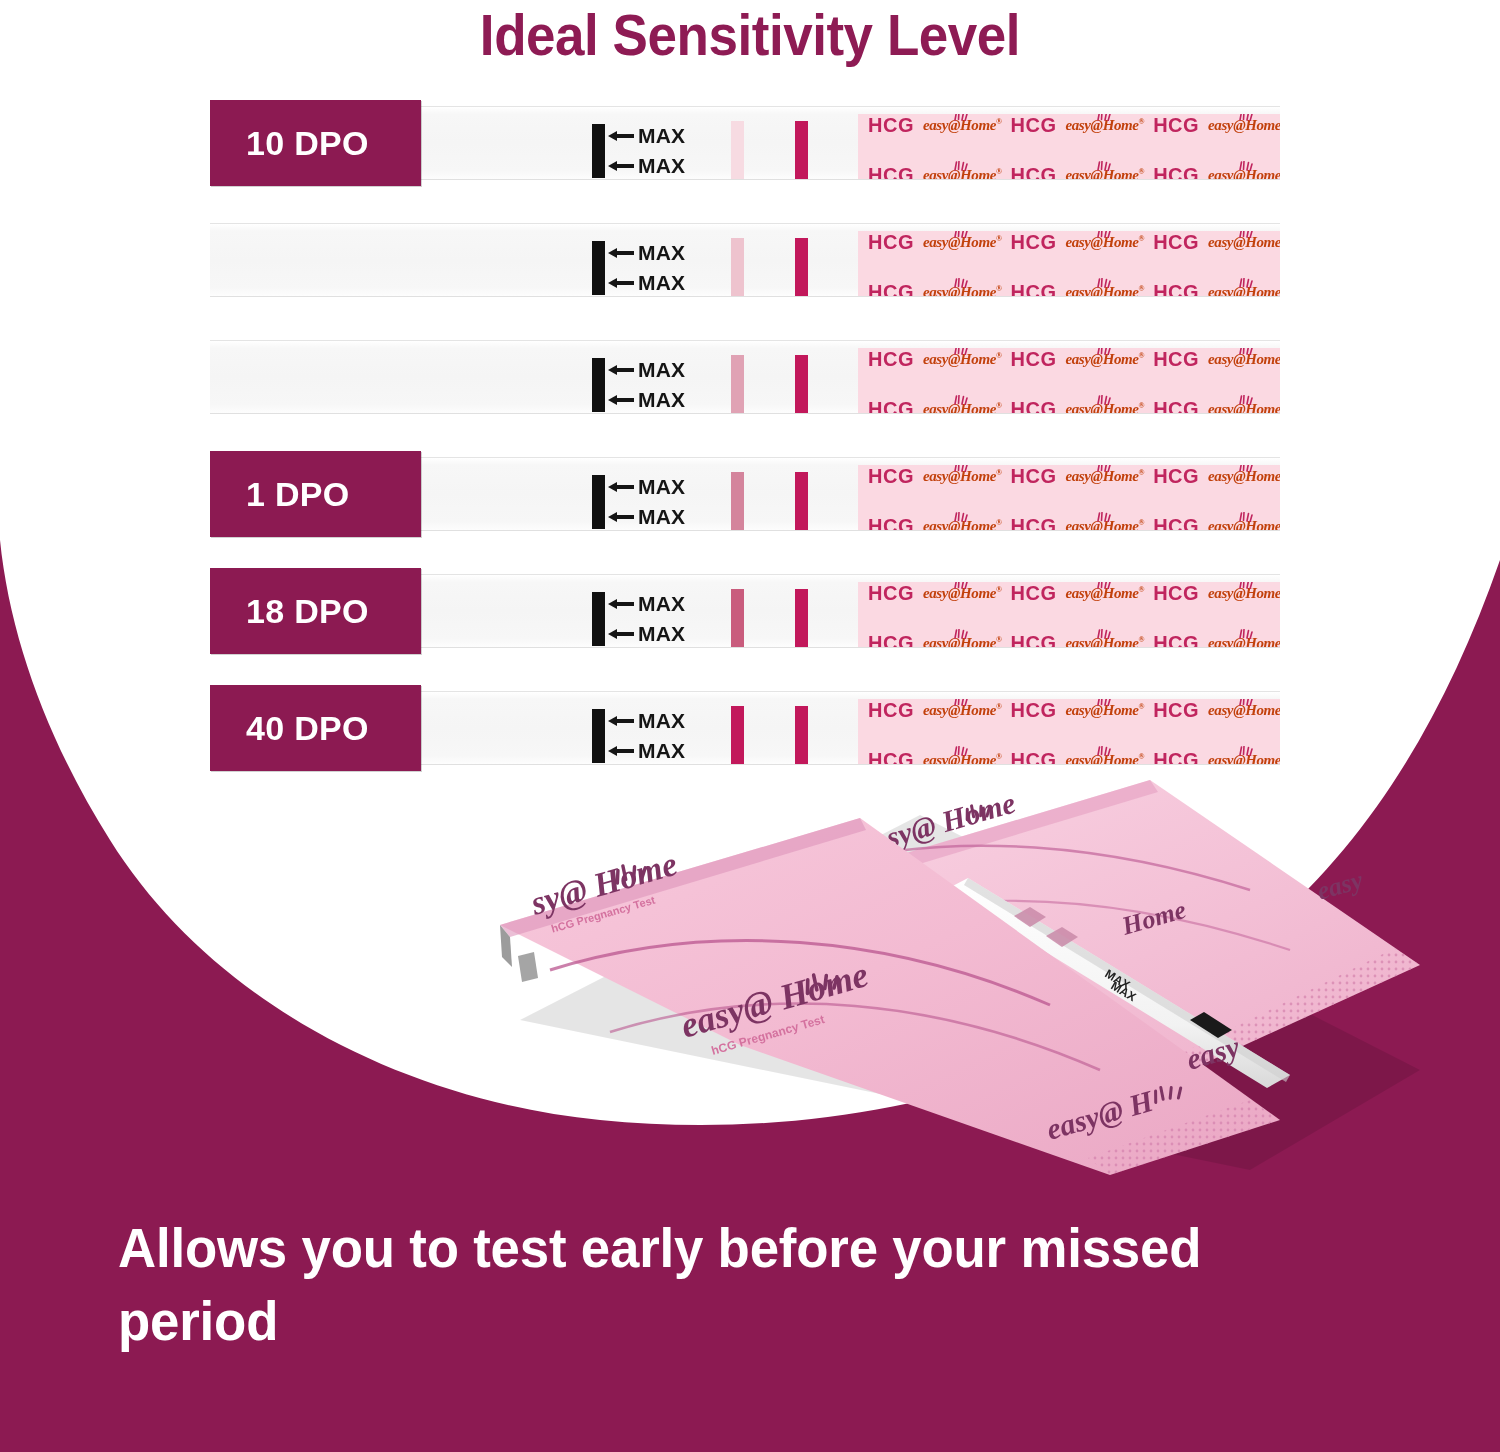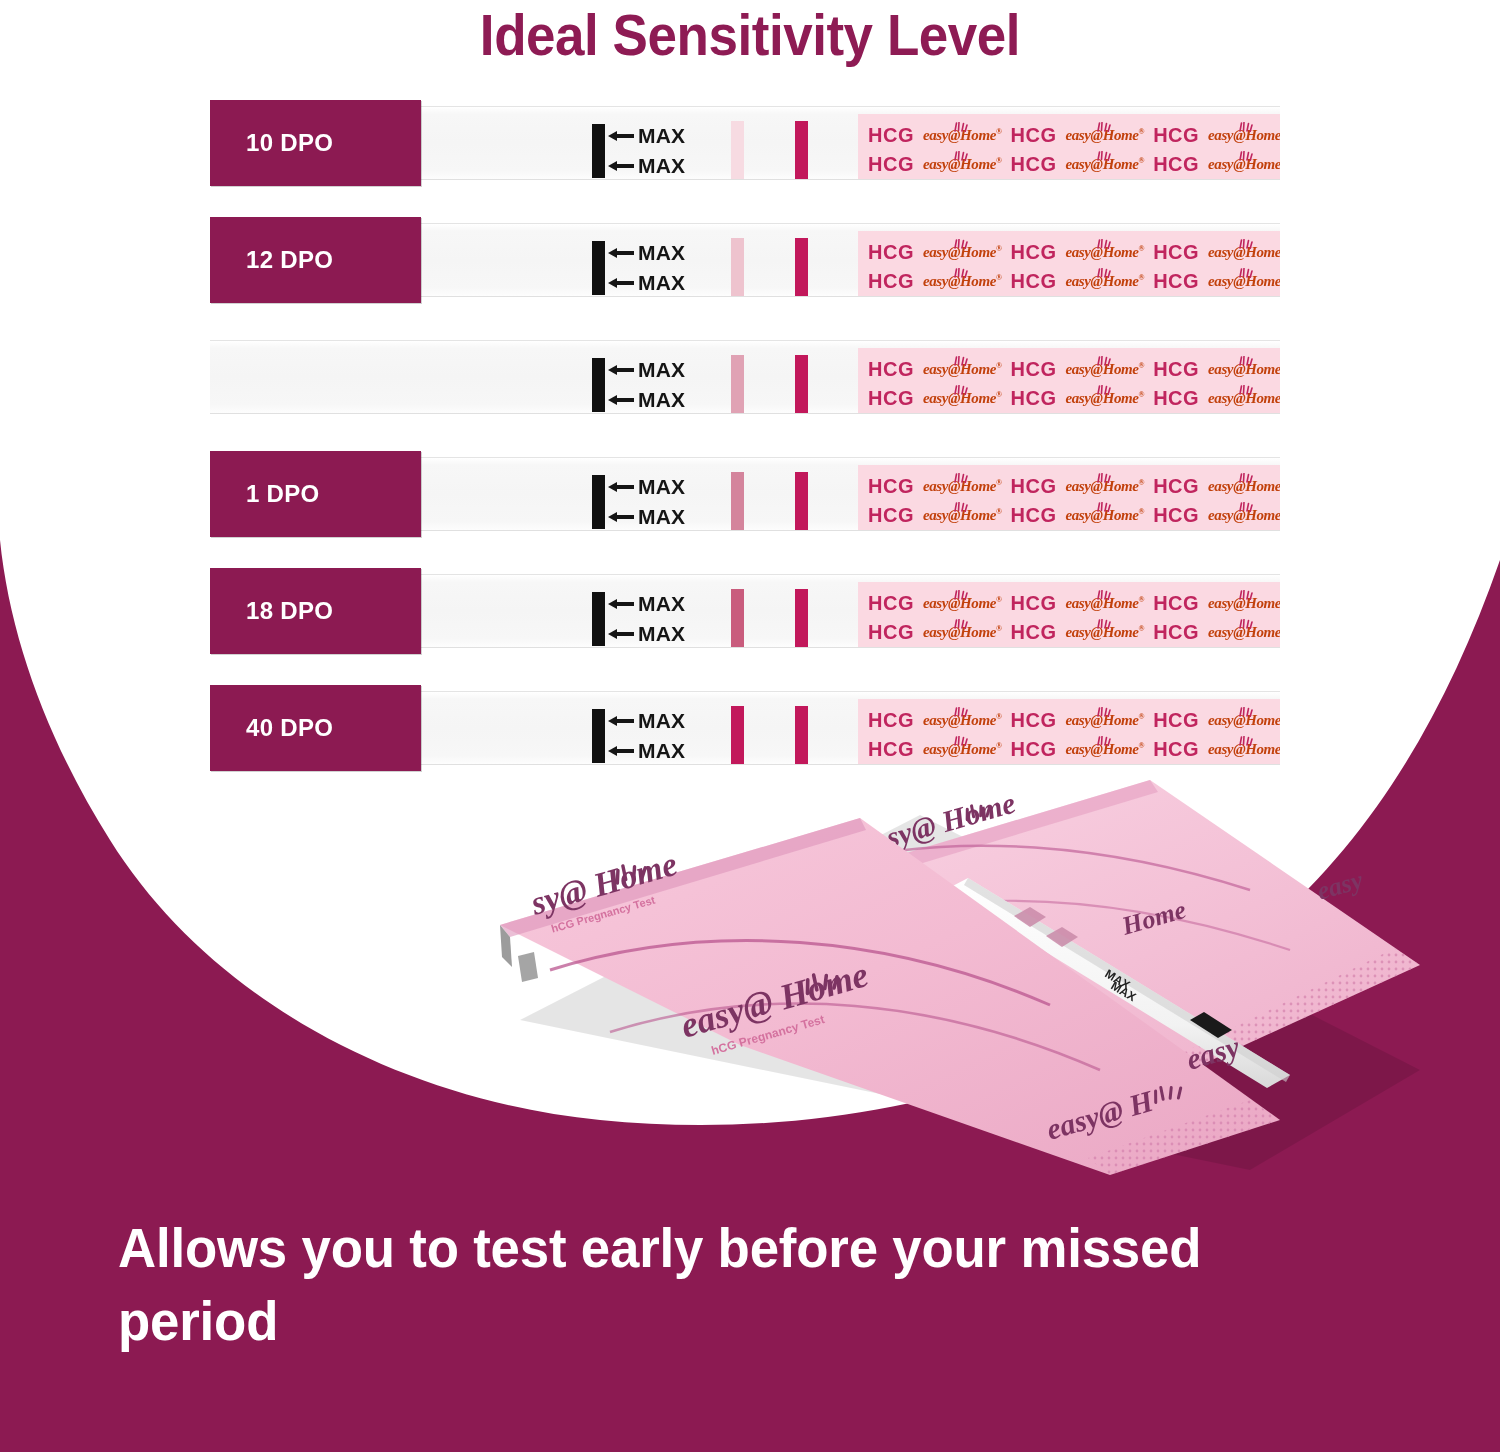--- a/index.html
+++ b/index.html
@@ -51,21 +51,21 @@
   
   .dpo-label {
     position:absolute;
     left:0; top:0;
     width:211px; height:86px;
     background:#8c1a52;
     color:#ffffff;
     display:flex;
     align-items:center;
     padding-left:36px;
-    font-size:24px;
+    font-size:34px;
     font-weight:bold;
     letter-spacing:0.3px;
     z-index:3;
     box-shadow:1px 1px 0 rgba(0,0,0,0.18);
   }
 
   
   .max-bar {
     position:absolute;
     left:382px; top:17px;
@@ -118,21 +118,21 @@
 
   
   .brand-zone {
     position:absolute;
     left:648px; top:7px;
     width:422px; height:72px;
     background:#fbd9e2;
     z-index:2;
     display:flex;
     flex-direction:column;
-    justify-content:center;
+    justify-content:space-between;
     gap:7px;
     padding-left:10px;
     overflow:hidden;
   }
   .brand-row {
     display:flex;
     align-items:center;
     gap:9px;
     height:22px;
   }
@@ -321,21 +321,20 @@
             <span class="hcg">HCG</span>
             <span class="eh-logo">
               <span class="eh-text">easy@Home</span>
               <svg class="eh-burst" viewBox="0 0 14 10">
                 <path d="M1,9 L2.5,1 M4.5,8.5 L5,0.5 M8,9 L9.5,1.5 M11,10 L13,3" stroke="#c0255e" stroke-width="1.6" stroke-linecap="round" fill="none"></path>
               </svg>
             </span>
           </div>
         </div>
     </div>
-    <div class="dpo-label">12 DPO</div>
   </div>
 
   <div class="strip-row">
     <div class="strip-body">
       <div class="max-bar"></div>
       <div class="max-labels">
         <div class="max-line">
           <span class="max-arrow"></span>
           <span>MAX</span>
         </div>

